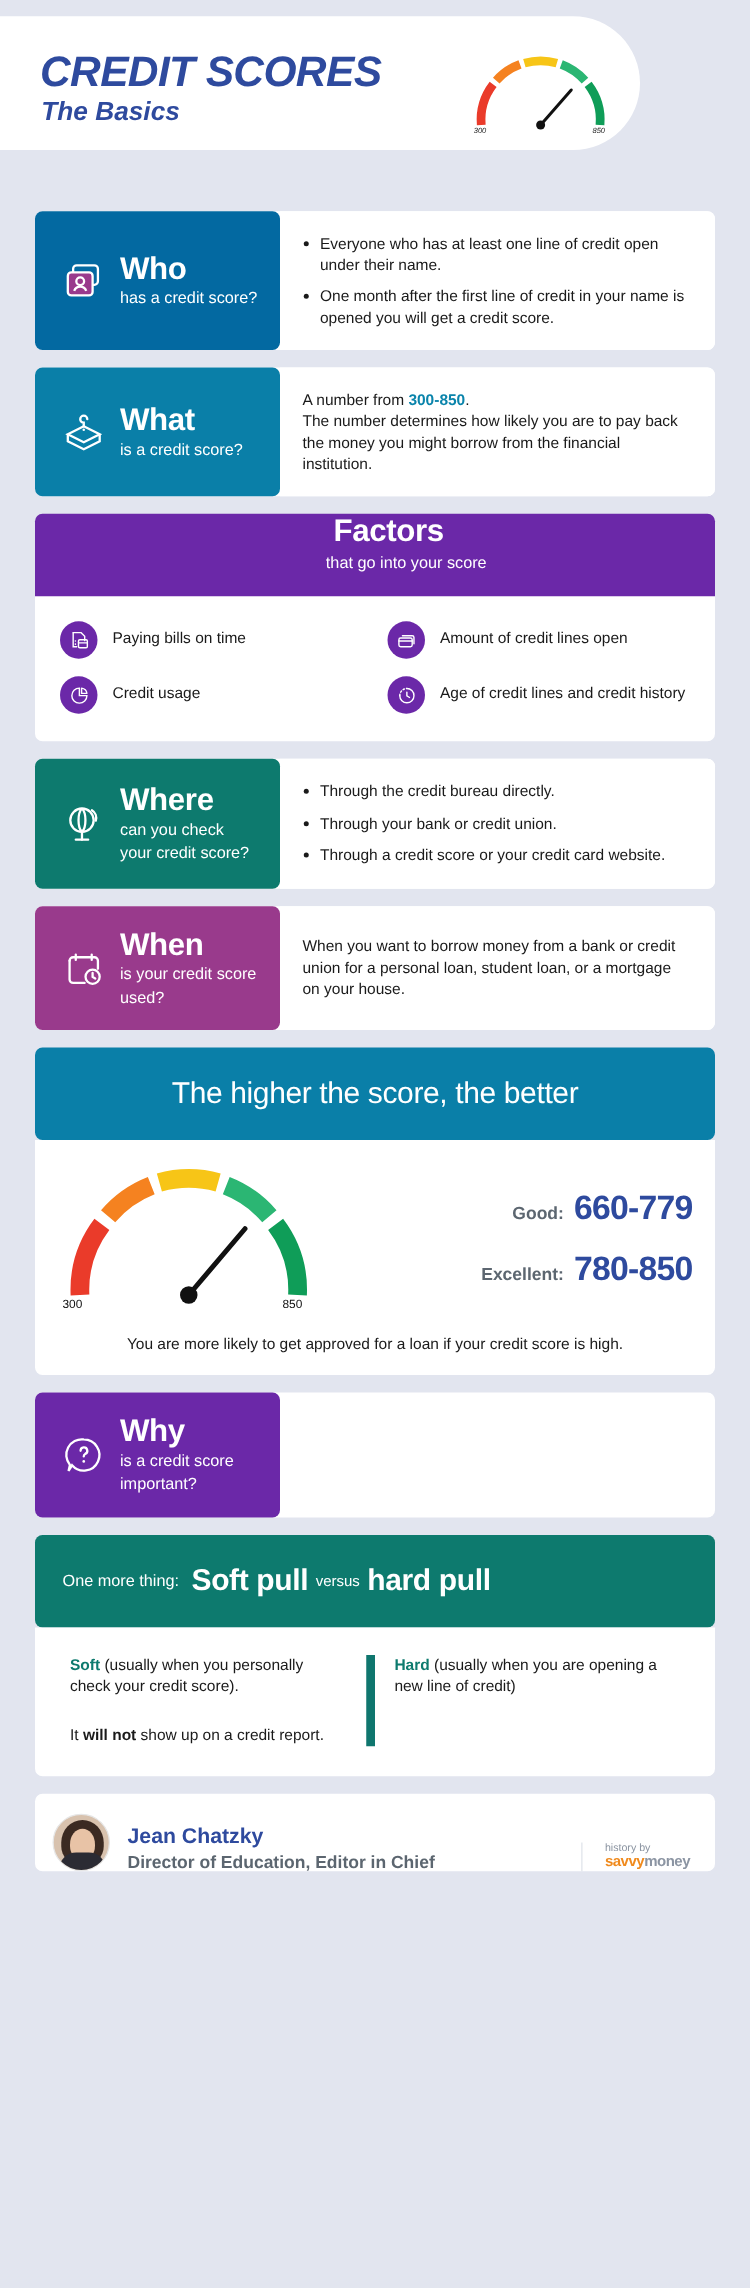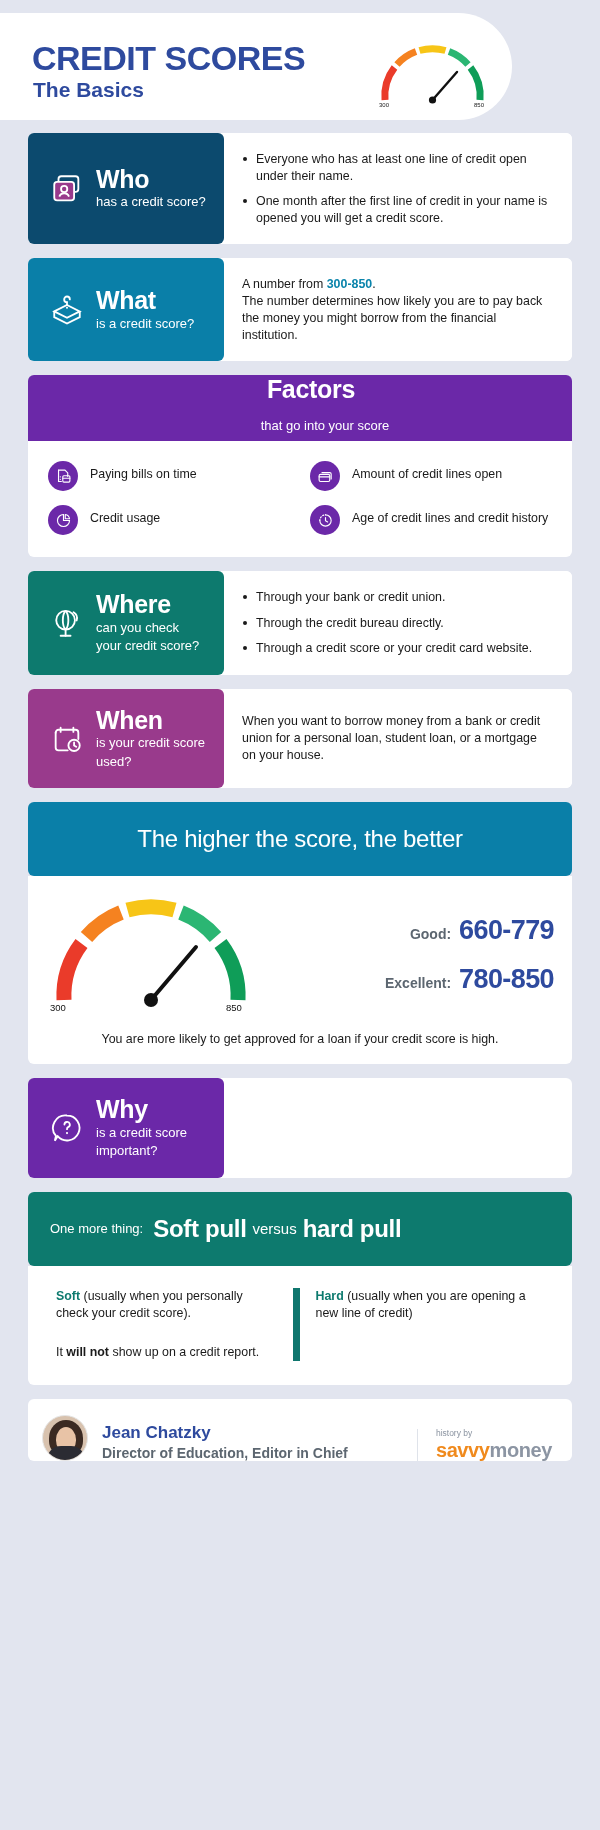--- a/index.html
+++ b/index.html
@@ -12,22 +12,23 @@
     width: 600px;
     min-height: 1830px;
     background: #e2e5ef;
     position: relative;
     padding-bottom: 14px;
   }
 
   
   .header {
     position: relative;
-    height: 120px;
+    height: 156px;
     margin: 13px 0 0 0;
+    font-style: italic;
   }
   .header-white {
     position: absolute;
     left: 0; top: 0;
     width: 512px; height: 107px;
     background: #ffffff;
     border-top-right-radius: 54px;
     border-bottom-right-radius: 54px;
   }
   .header-title {
@@ -149,21 +150,21 @@
   }
   .factors-word {
     font-size: 25px;
     font-weight: bold;
     letter-spacing: -0.3px;
   }
   .factors-sub {
     font-size: 13px;
     margin-left: 28px;
     position: relative;
-    top: 14px;
+    top: 2px;
   }
   .factors-body {
     background: #fff;
     border-bottom-left-radius: 6px;
     border-bottom-right-radius: 6px;
     margin-top: -6px;
     padding: 20px 20px 22px 20px;
     display: grid;
     grid-template-columns: 1fr 1fr;
     gap: 14px 20px;
@@ -251,21 +252,21 @@
     background: #0d7a6e;
     border-radius: 6px;
     height: 74px;
     display: flex;
     align-items: center;
     padding-left: 22px;
     color: #fff;
   }
   .pull-pre { font-size: 13px; margin-right: 10px; }
   .pull-strong { font-size: 24px; font-weight: bold; letter-spacing: -0.3px; }
-  .pull-vs { font-size: 15px; margin: 0 6px; }
+  .pull-vs { font-size: 12px; margin: 0 6px; }
   .pull-body {
     margin: 0 28px 14px 28px;
     background: #fff;
     border-bottom-left-radius: 6px;
     border-bottom-right-radius: 6px;
     padding: 22px 20px 24px 20px;
     display: flex;
   }
   .pull-col { flex: 1; padding: 0 16px; }
   .pull-col.left { border-right: 7px solid #0f766e; padding-left: 8px; }
@@ -335,21 +336,21 @@
     text-align: left;
     padding-left: 18px;
     border-left: 1px solid #dfe3ea;
   }
   .powered {
     font-size: 8.5px;
     color: #8a93a0;
     line-height: 1.15;
   }
   .brand {
-    font-size: 20px;
+    font-size: 12px;
     font-weight: bold;
     letter-spacing: -0.4px;
     line-height: 1.1;
   }
   .brand .savvy { color: #f08a1d; }
   .brand .money { color: #8c95a3; }
 </style>
 </head>
 <body>
 
@@ -370,21 +371,21 @@
         </g>
         <line x1="57.5" y1="62" x2="82" y2="34" stroke="#111" stroke-width="2.4" stroke-linecap="round"></line>
         <circle cx="57.5" cy="62" r="3.6" fill="#111"></circle>
       </svg>
       <span class="hg-label" style="left:4px; top:64px;">300</span>
       <span class="hg-label" style="left:99px; top:64px;">850</span>
     </div>
   </div>
 
   <div class="row">
-    <div class="row-left" style="background:#0c4a6e;">
+    <div class="row-left" style="background:#0369a1;">
       <span class="panel-icon">
         <svg viewBox="0 0 24 24" fill="none" stroke="currentColor" stroke-width="1.3">
           <rect x="6" y="3" width="14" height="11" rx="2"></rect>
           <rect x="3" y="7" width="14" height="13" rx="2" fill="#993a8c"></rect>
           <circle cx="10" cy="12" r="2.2"></circle>
           <path d="M6.6 17.4a3.6 3.6 0 0 1 6.8 0"></path>
         </svg>
       </span>
       <span class="panel-text">
         <span class="panel-word">Who</span>
@@ -491,22 +492,22 @@
         </svg>
       </span>
       <span class="panel-text">
         <span class="panel-word">Where</span>
         <span class="panel-q" style="display:block;">can you check</span>
         <span class="panel-q" style="display:block;">your credit score?</span>
       </span>
     </div>
     <div class="row-right">
       <ul class="bullets">
+        <li class="b-teal">Through the credit bureau directly.</li>
         <li class="b-teal">Through your bank or credit union.</li>
-        <li class="b-teal">Through the credit bureau directly.</li>
         <li class="b-teal">Through a credit score or your credit card website.</li>
       </ul>
     </div>
   </div>
 
   <div class="row">
     <div class="row-left" style="background:#993a8c;">
       <span class="panel-icon">
         <svg viewBox="0 0 24 24" fill="none" stroke="currentColor" stroke-width="1.3">
           <path d="M4 7.5a2 2 0 0 1 2-2h12a2 2 0 0 1 2 2V12" stroke-linecap="round"></path>

